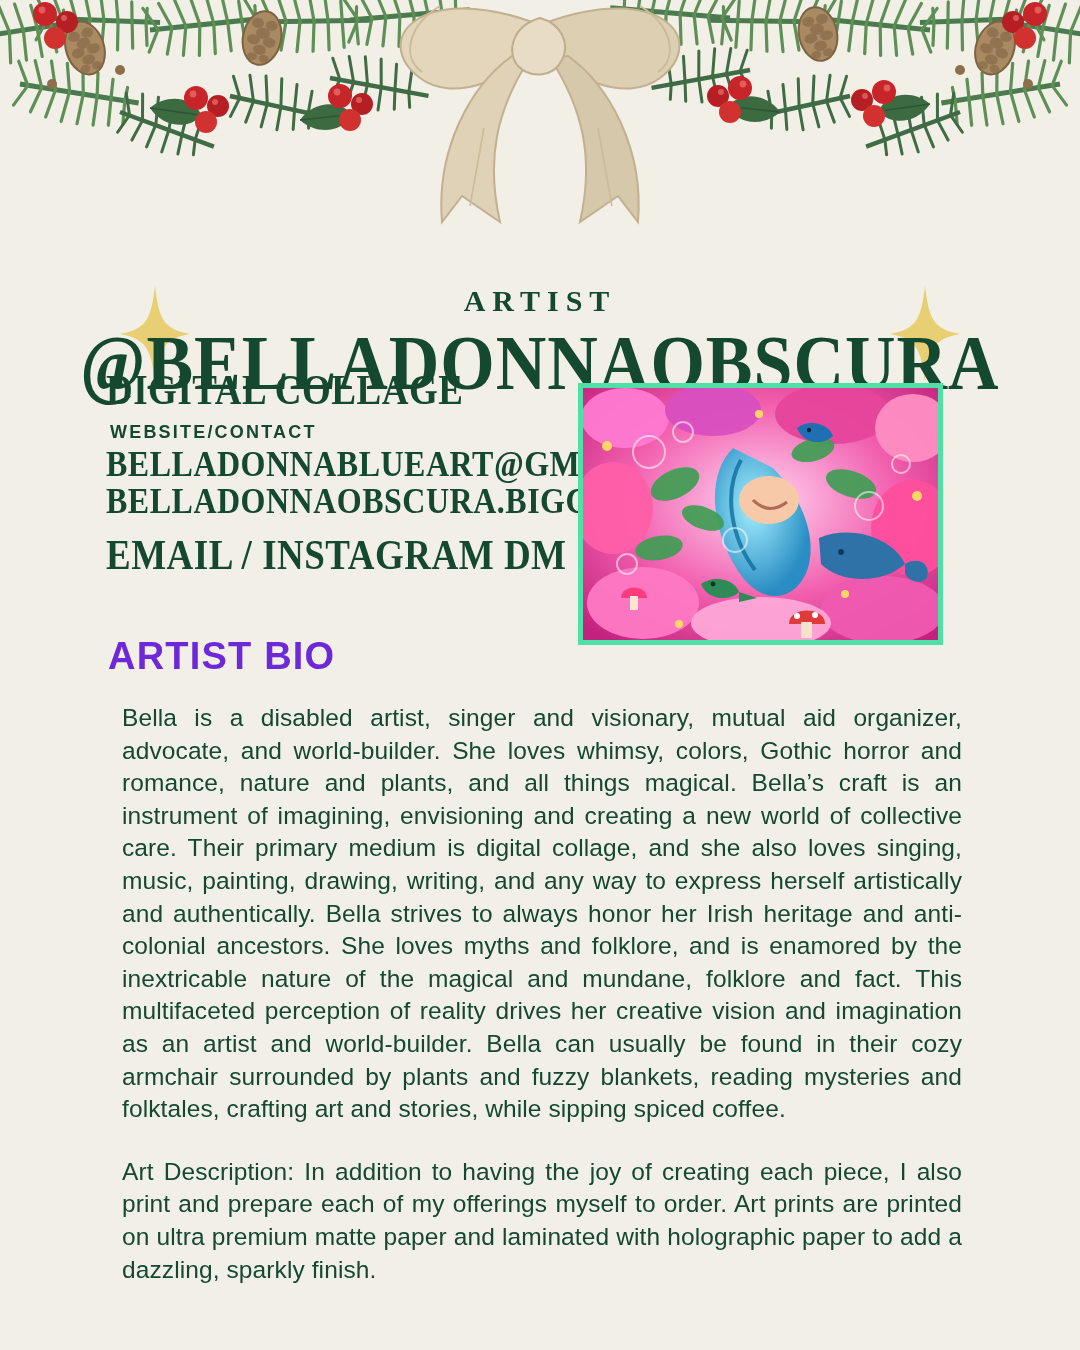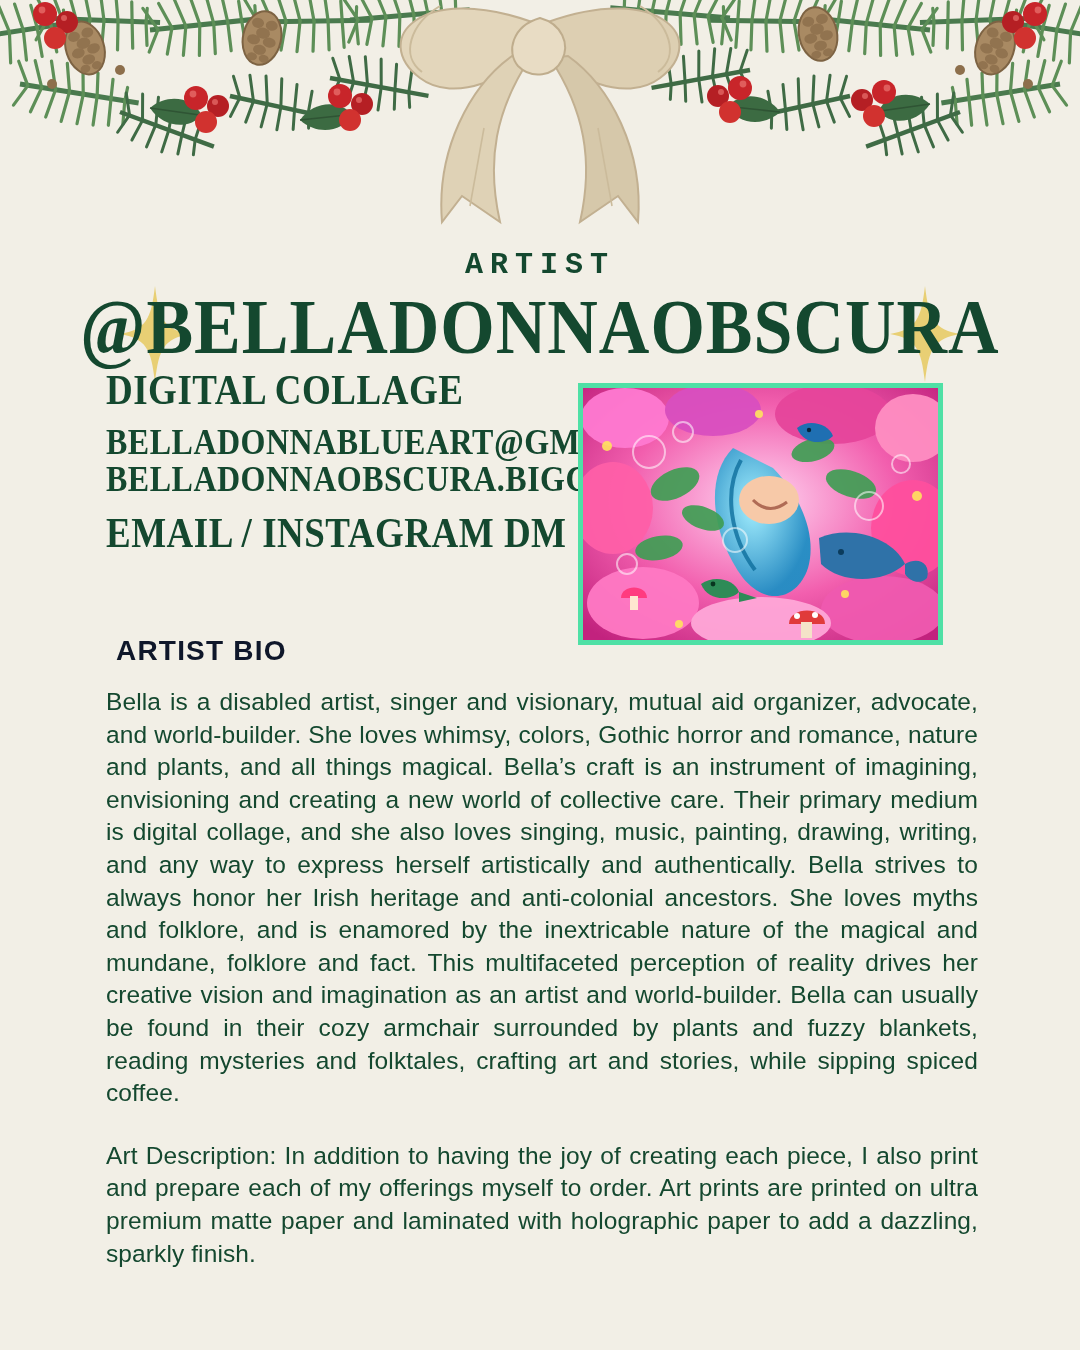--- a/index.html
+++ b/index.html
@@ -28,25 +28,26 @@
 
   
   .title-wrap {
     position: absolute;
     top: 248px;
     left: 0;
     width: 1080px;
     text-align: center;
   }
   .kicker {
-    font-family: Liberation Mono, monospace;
+    font-family: Liberation Serif, serif;
     font-weight: bold;
     letter-spacing: 7px;
     font-size: 30px;
     color: #14482f;
+    margin-top: 36px;
   }
   .handle {
     font-family: "Liberation Serif", serif;
     font-weight: bold;
     font-size: 70px;
     line-height: 1.0;
     letter-spacing: 1px;
     color: #14482f;
     margin-top: 6px;
     transform: scaleY(1.12);
@@ -86,27 +87,27 @@
     transform-origin: left top;
     margin-bottom: 14px;
   }
   .value.small { font-size: 32px; }
   .value.contact { margin-bottom: 2px; }
   .value.contact2 { margin-bottom: 18px; }
   .value.tight { margin-bottom: 10px; }
 
   .bio-head {
     position: absolute;
-    left: 116px;
+    left: 108px;
     top: 635px;
     font-family: "Liberation Sans", sans-serif;
     font-weight: bold;
-    font-size: 28px;
+    font-size: 38px;
     letter-spacing: 1.2px;
-    color: #0f172a;
+    color: #6d28d9;
   }
 
   
   .art {
     position: absolute;
     left: 578px;
     top: 383px;
     width: 365px;
     height: 262px;
     border: 5px solid #4fe0a5;
@@ -122,21 +123,21 @@
     left: 106px;
     top: 686px;
     width: 872px;
     font-family: "Liberation Sans", sans-serif;
     font-size: 24.5px;
     line-height: 32.6px;
     color: #14482f;
     text-align: justify;
     letter-spacing: 0.1px;
   }
-  .bio p { margin: 0; }
+  .bio p { margin: 16px; }
   .bio p + p { margin-top: 30px; }
 </style>
 </head>
 <body>
 
 <div class="garland">
   <svg width="1080" height="245" viewBox="0 0 1080 245" xmlns="http://www.w3.org/2000/svg">
     <defs>
       <g id="sprig">
         <path d="M0,0 L120,-6" stroke="#4a7a4e" stroke-width="5" fill="none"></path>
@@ -268,20 +269,21 @@
   <svg class="sparkle right" viewBox="0 0 70 96">
     <path d="M35,0 C39,34 44,43 70,48 C44,53 39,62 35,96 C31,62 26,53 0,48 C26,43 31,34 35,0 Z" fill="#e8cf74"></path>
   </svg>
   <div class="kicker">ARTIST</div>
   <div class="handle">@BELLADONNAOBSCURA</div>
 </div>
 
 <div class="info">
   <div class="value">DIGITAL COLLAGE</div>
 
+  <div class="label">WEBSITE/CONTACT</div>
   <div class="value small contact">BELLADONNABLUEART@GMAIL.COM</div>
   <div class="value small contact2">BELLADONNAOBSCURA.BIGCARTEL.COM</div>
 
   <div class="value tight">EMAIL / INSTAGRAM DM</div>
 </div>
 
 <div class="bio-head">ARTIST BIO</div>
 
 <div class="art">
   <svg width="355" height="252" viewBox="0 0 355 252" xmlns="http://www.w3.org/2000/svg">

